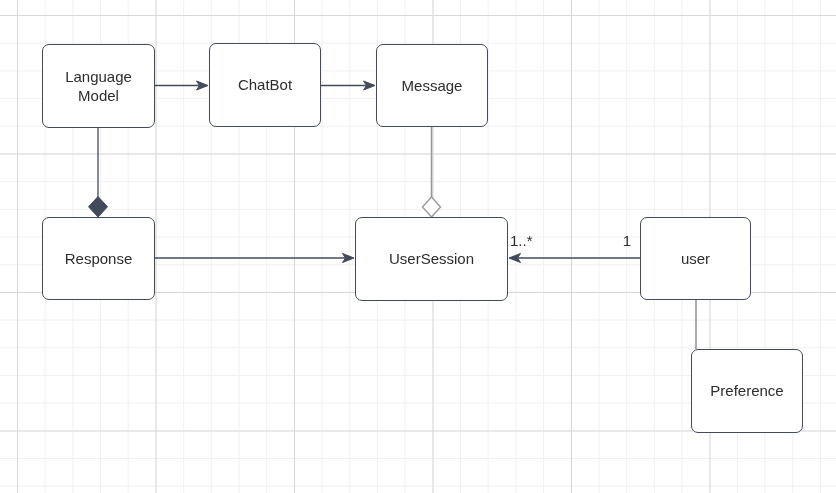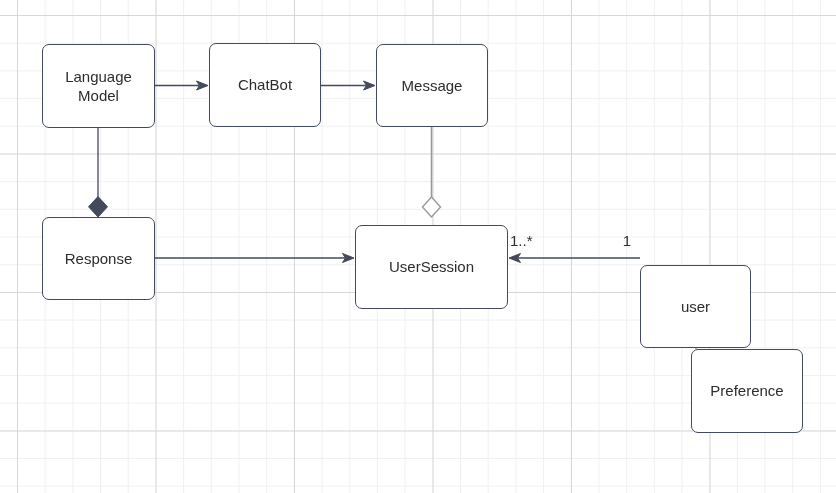--- a/index.html
+++ b/index.html
@@ -36,22 +36,22 @@
     display:flex;align-items:center;justify-content:center;
     text-align:center;
     color:var(--text);
     font-size:15px;line-height:1.3;
   }
   .node .lbl{display:block;padding:0 10px;}
   #n-language-model{left:42px;top:44px;width:113px;height:84px;}
   #n-response      {left:209px;top:43px;width:112px;height:84px;}
   #n-message       {left:376px;top:44px;width:112px;height:83px;}
   #n-chatbot       {left:42px;top:217px;width:113px;height:83px;}
-  #n-user-session  {left:355px;top:217px;width:153px;height:84px;margin-top:8px;}
-  #n-user          {left:640px;top:217px;width:111px;height:83px;margin-top:48px;}
+  #n-user-session  {left:355px;top:217px;width:153px;height:84px;}
+  #n-user          {left:640px;top:217px;width:111px;height:83px;}
   #n-preference    {left:647px;top:349px;width:112px;height:84px;margin-left:44px;}
   .edges{position:absolute;left:0;top:0;width:836px;height:493px;pointer-events:none;}
   .edge-line-dark{stroke:var(--edge-dark);stroke-width:1.3;fill:none;}
   .edge-line-light{stroke:var(--edge-light);stroke-width:1.6;fill:none;}
   .arrowhead{fill:var(--edge-dark);stroke:var(--edge-dark);stroke-width:1;}
   .diamond-filled{fill:var(--edge-dark);stroke:var(--edge-dark);stroke-width:1;}
   .diamond-hollow{fill:var(--node-fill);stroke:var(--edge-light);stroke-width:1.4;}
   .edge-label{
     position:absolute;
     color:var(--text);

